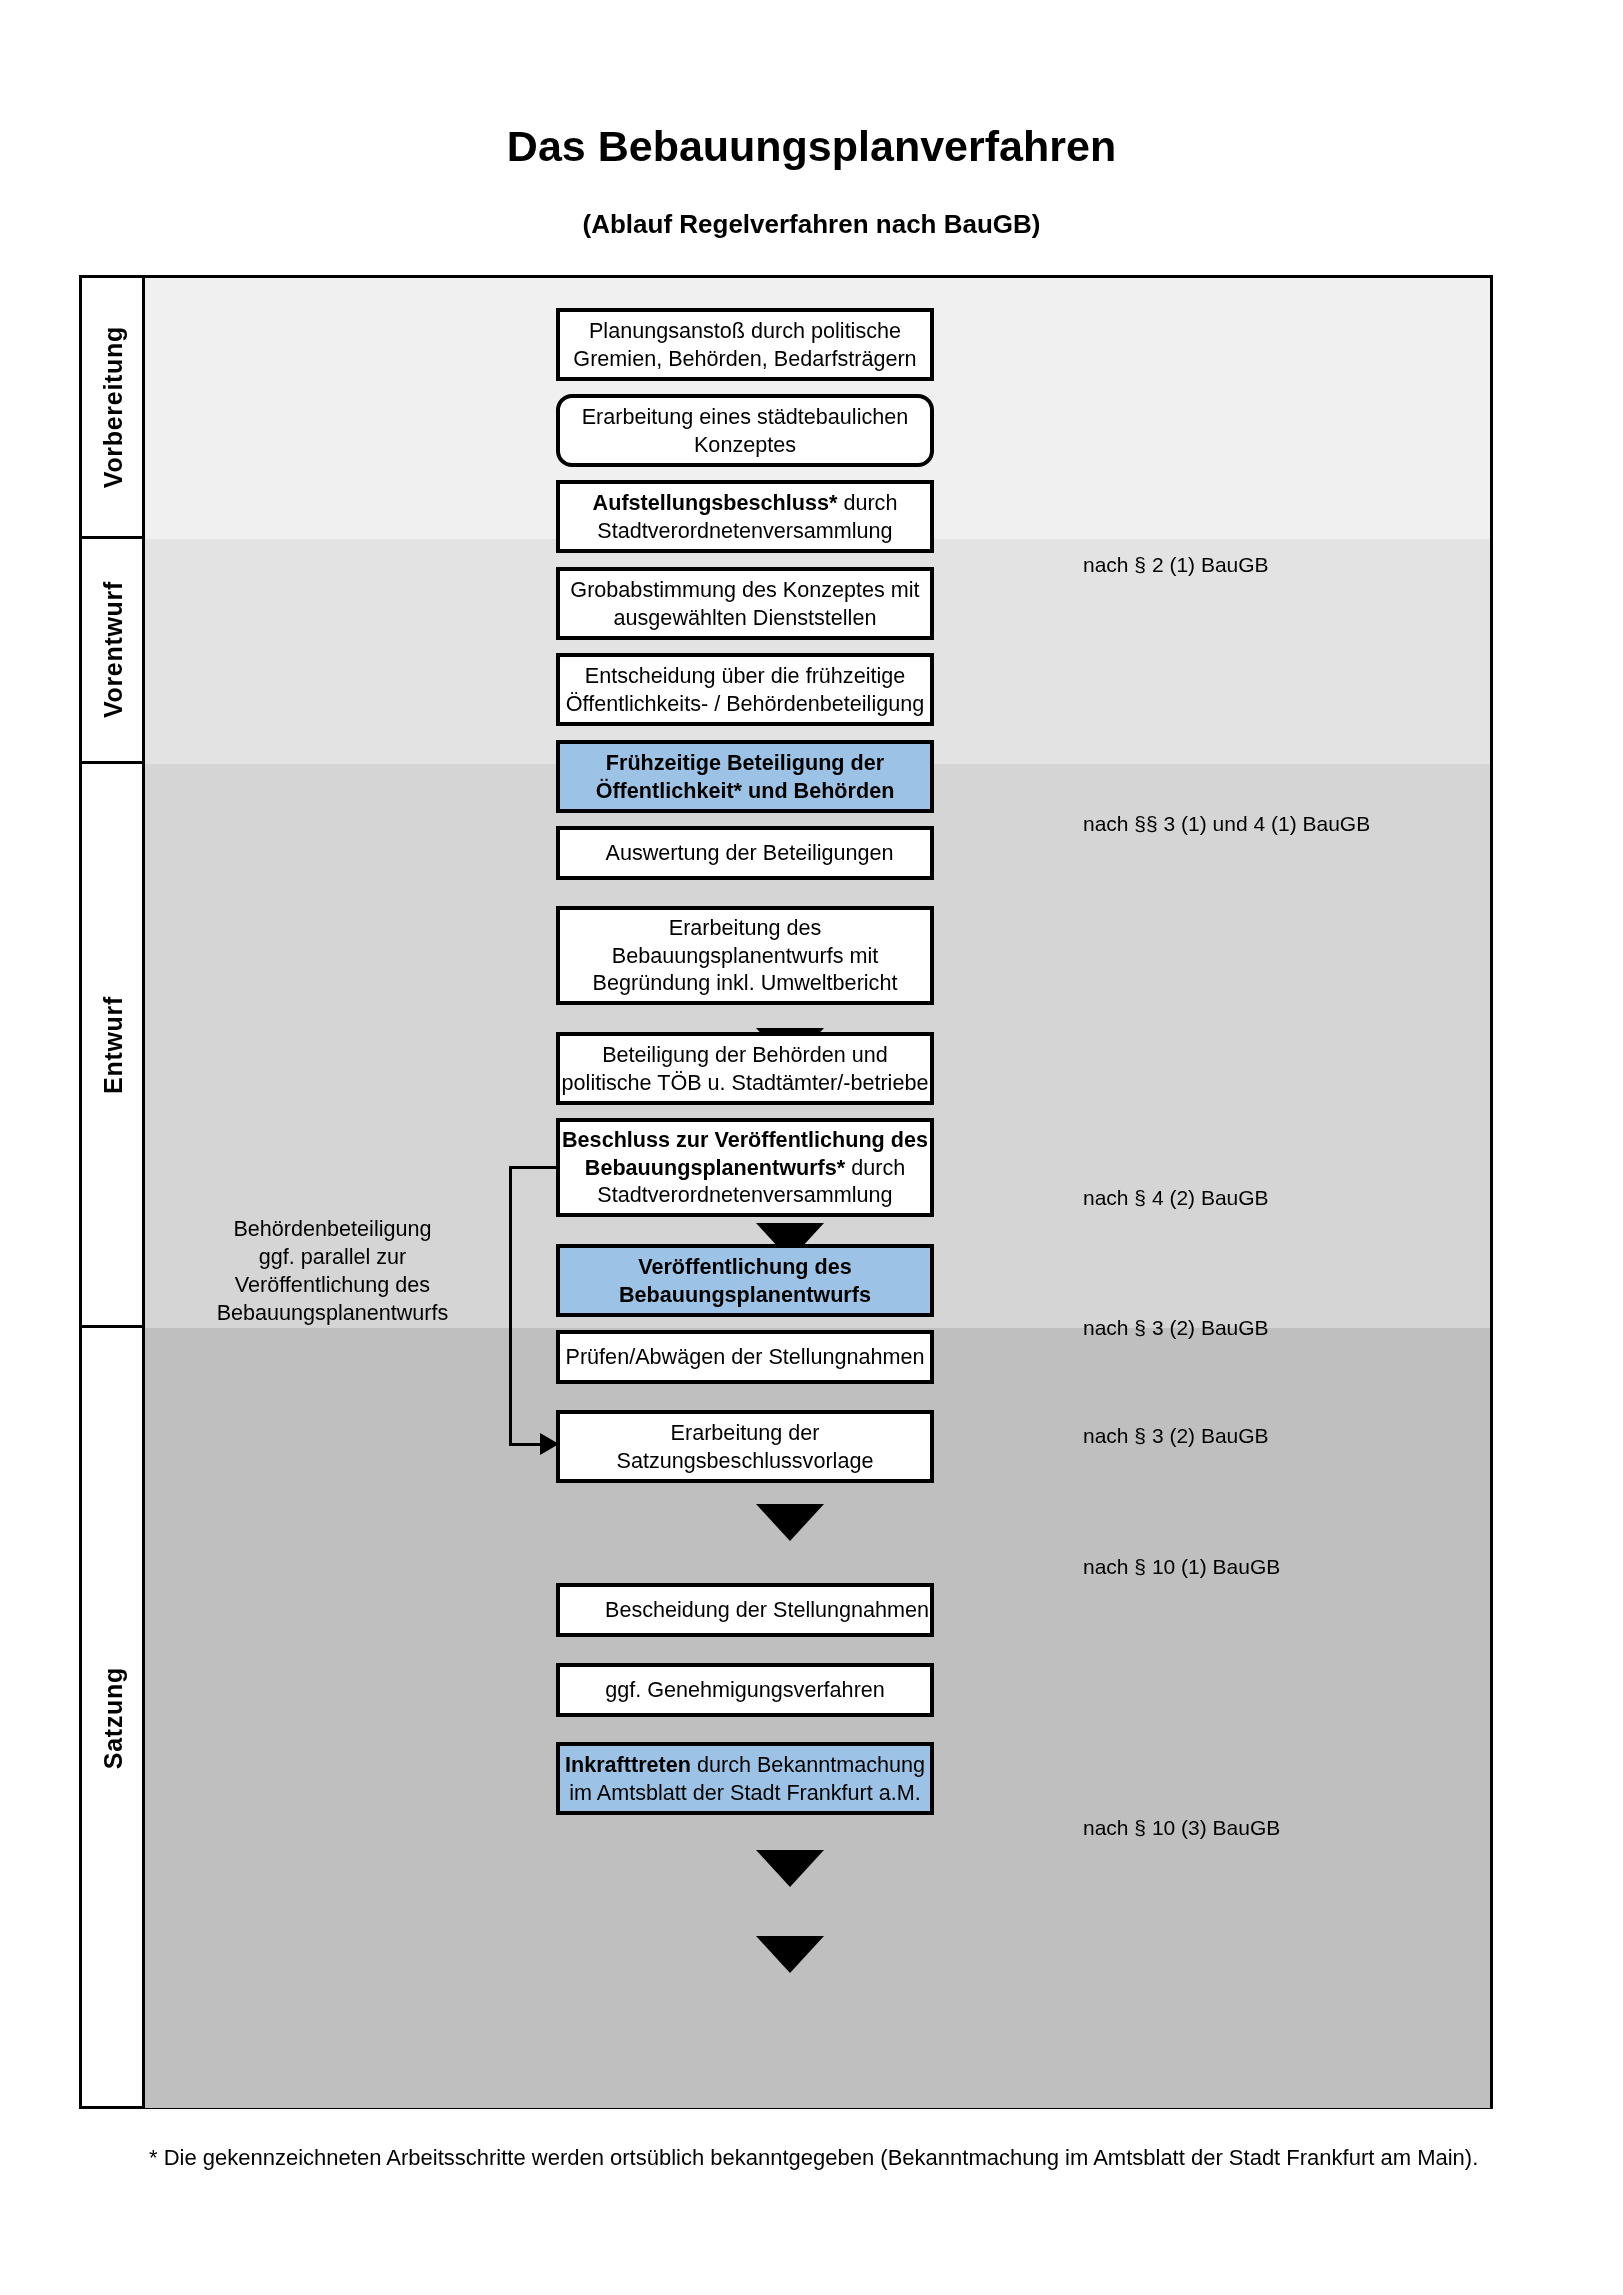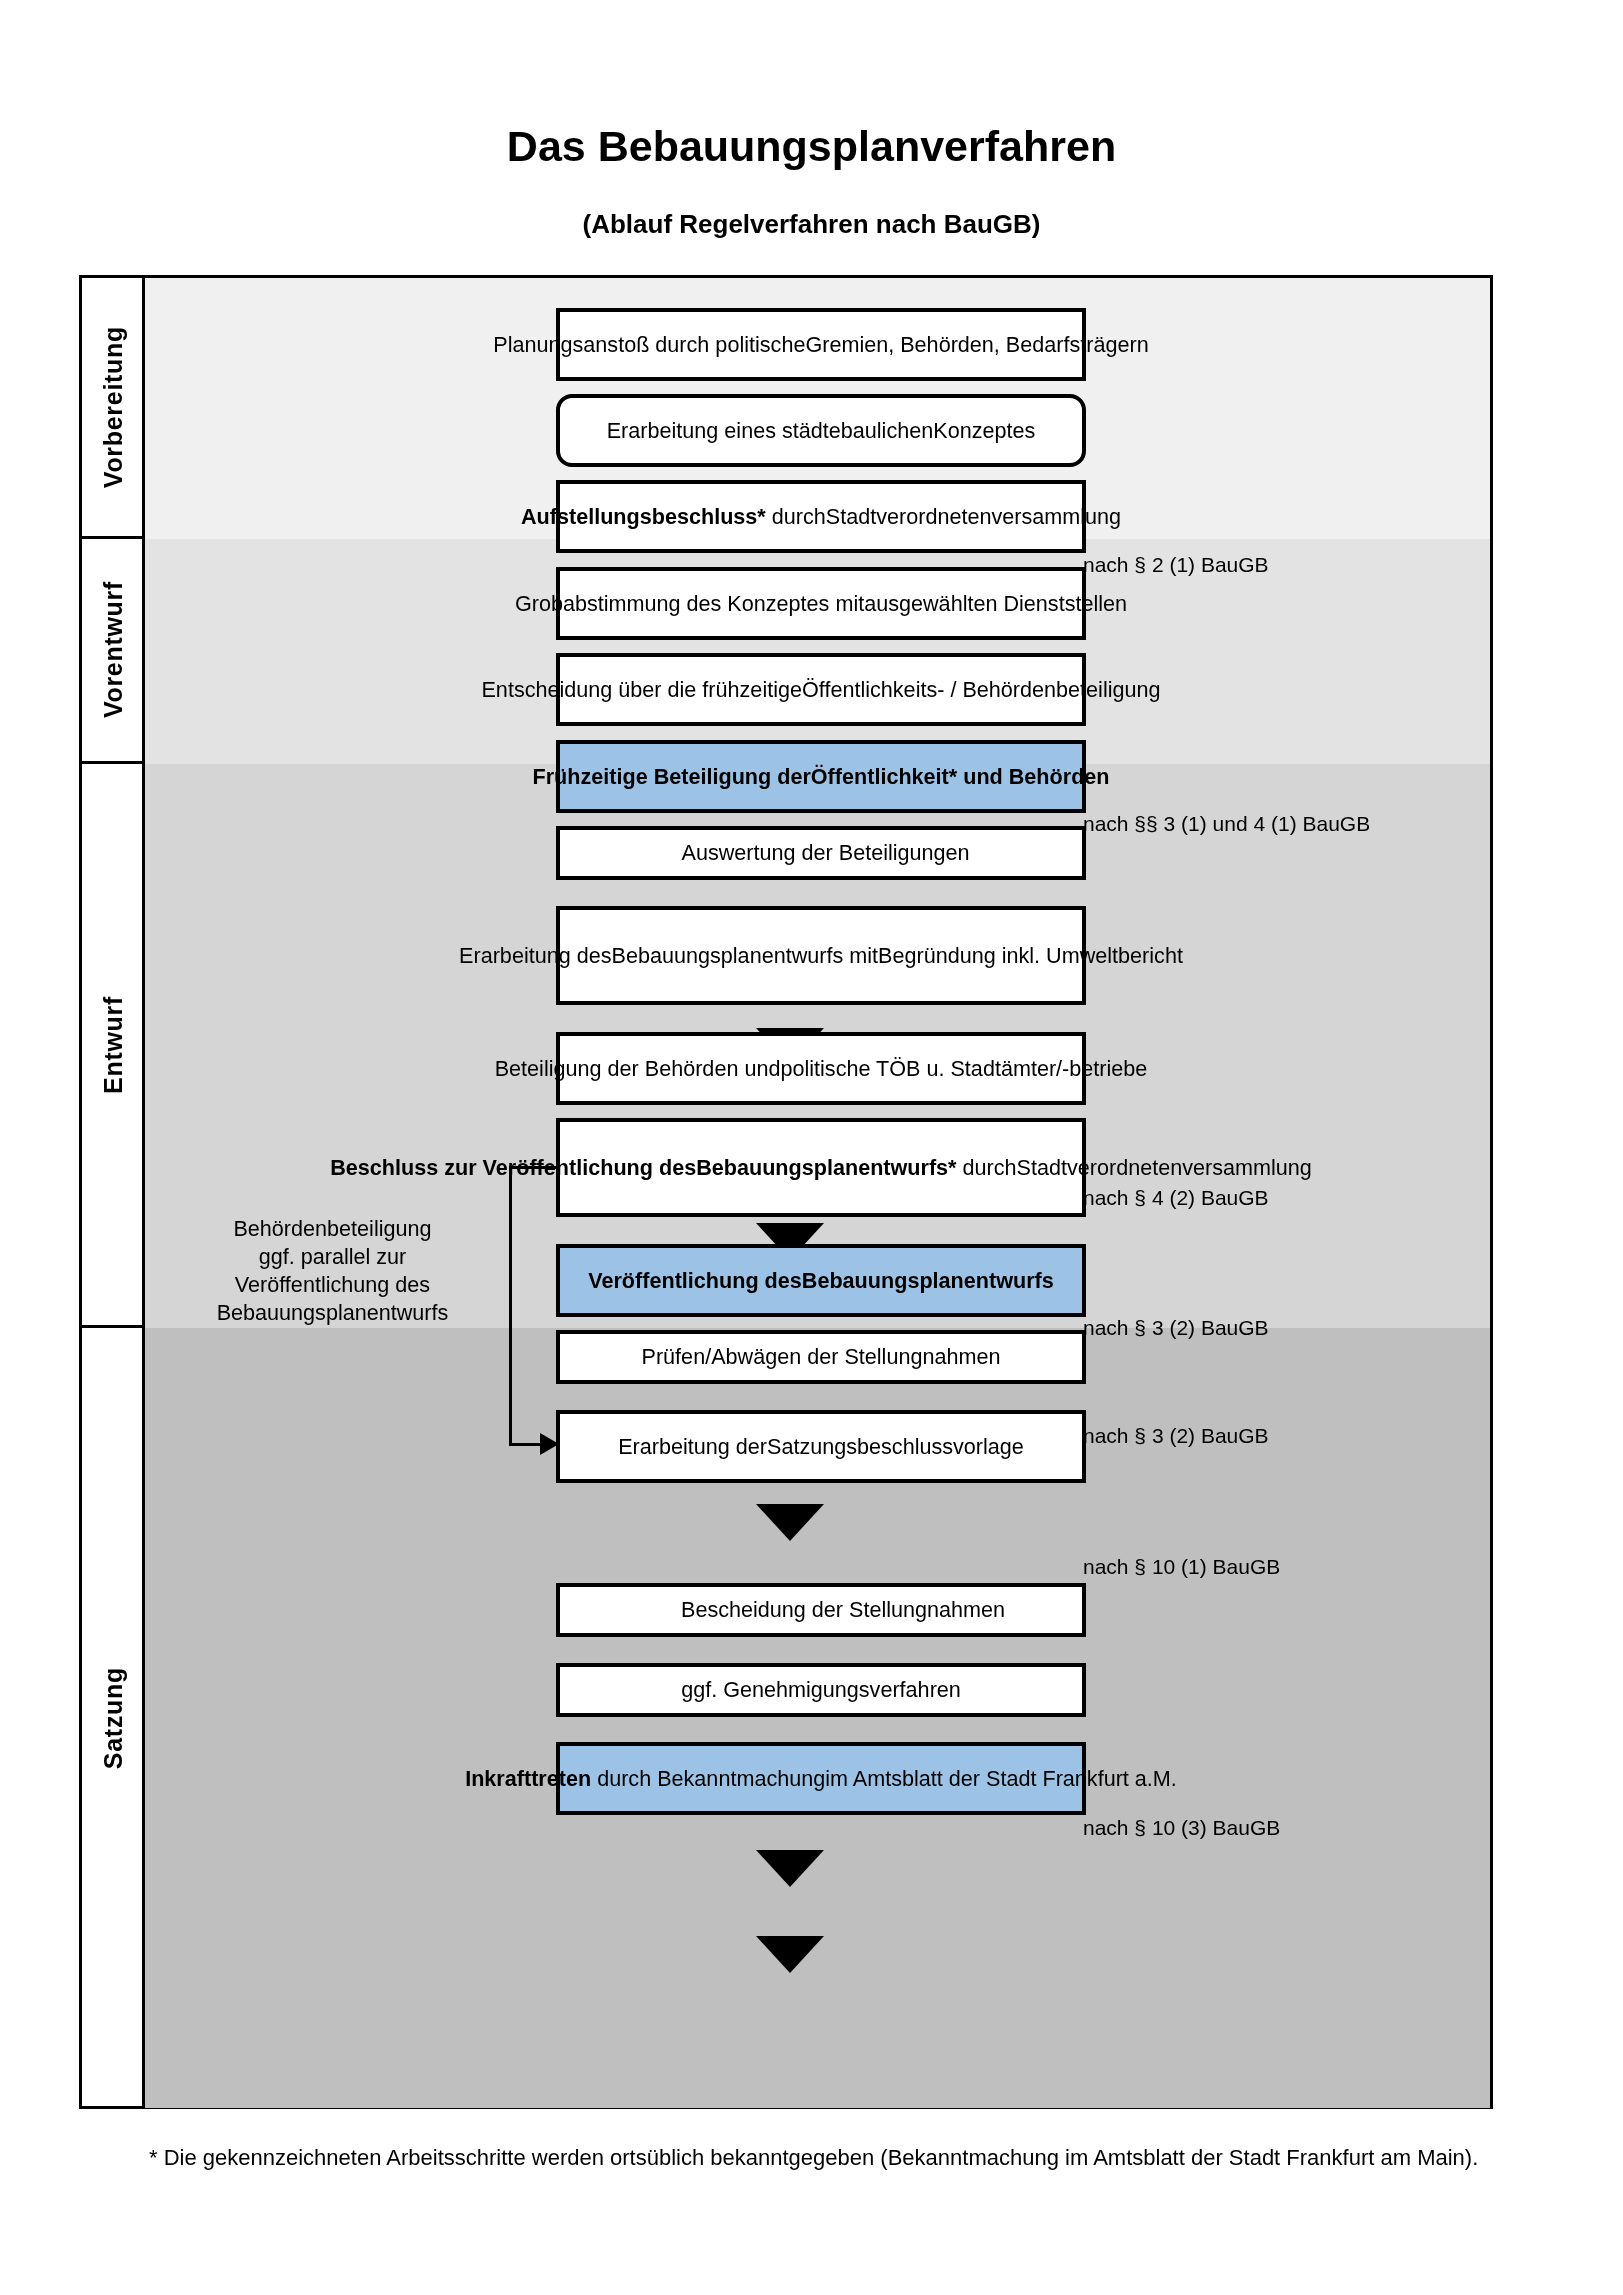--- a/index.html
+++ b/index.html
@@ -47,24 +47,24 @@
     border-bottom:3.3px solid #000;
   }
   .lblcell:last-of-type{border-bottom:none;}
   .lblcell .vtext{
     writing-mode:vertical-rl;transform:rotate(180deg);
     font-size:25px;font-weight:bold;letter-spacing:0.7px;white-space:nowrap;
   }
 
   
   .pbox{
-    position:absolute;left:556px;width:530px;
+    position:absolute;left:556px;width:378px;
     border:4.6px solid #000;box-sizing:border-box;
     background:#ffffff;
-    display:flex;align-items:center;justify-content:center;
+    display:flex;flex-direction:column;align-items:center;justify-content:center;
     font-size:21.6px;line-height:1.28;text-align:center;
     padding:2.6px 3.9px;
     z-index:3;
   }
   .pbox.blue{background:#9cc3e5;}
   .pbox .ln{display:block;white-space:nowrap;}
   .pbox .b{font-weight:bold;}
 
   
   .arw{

